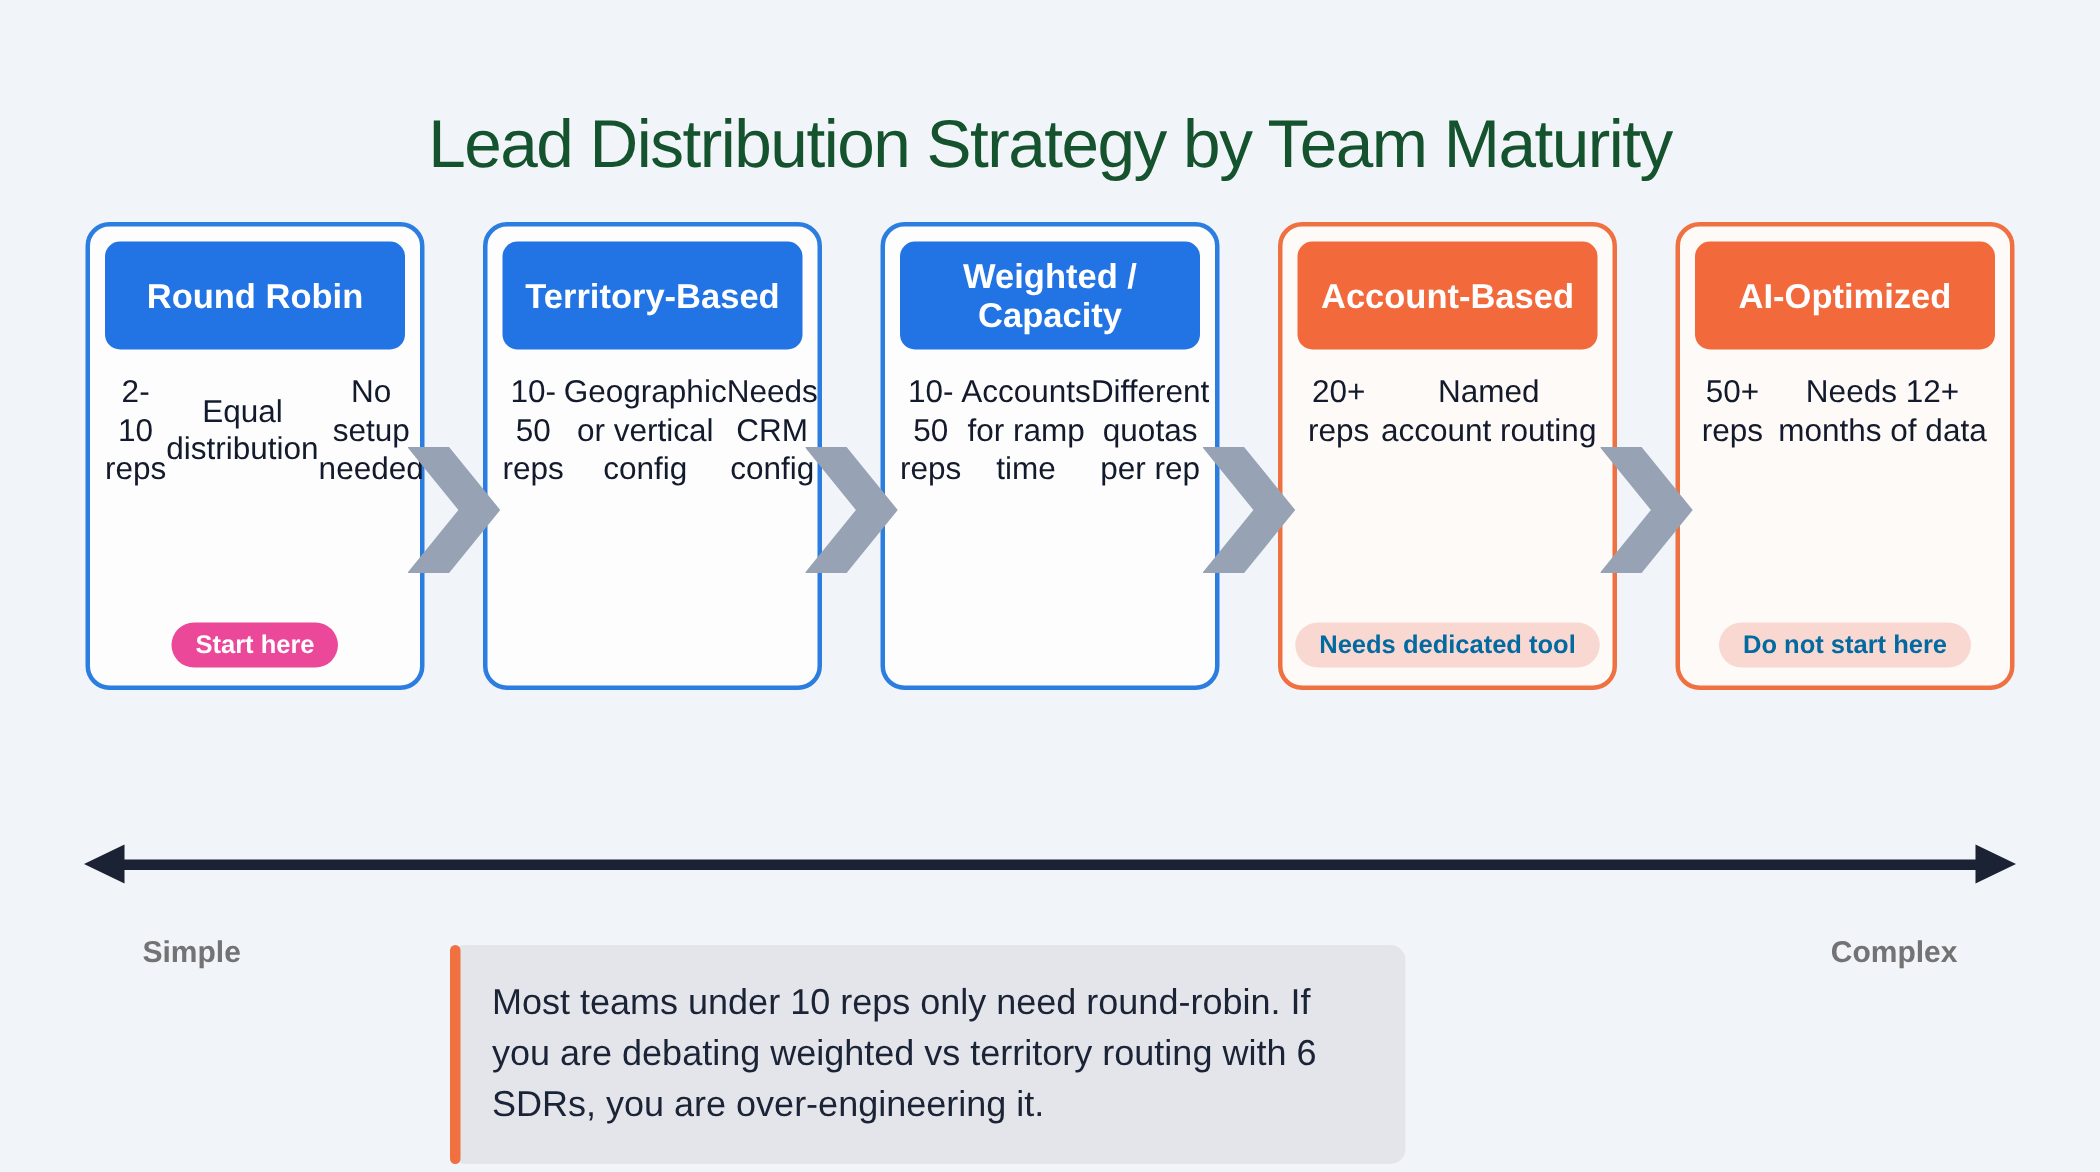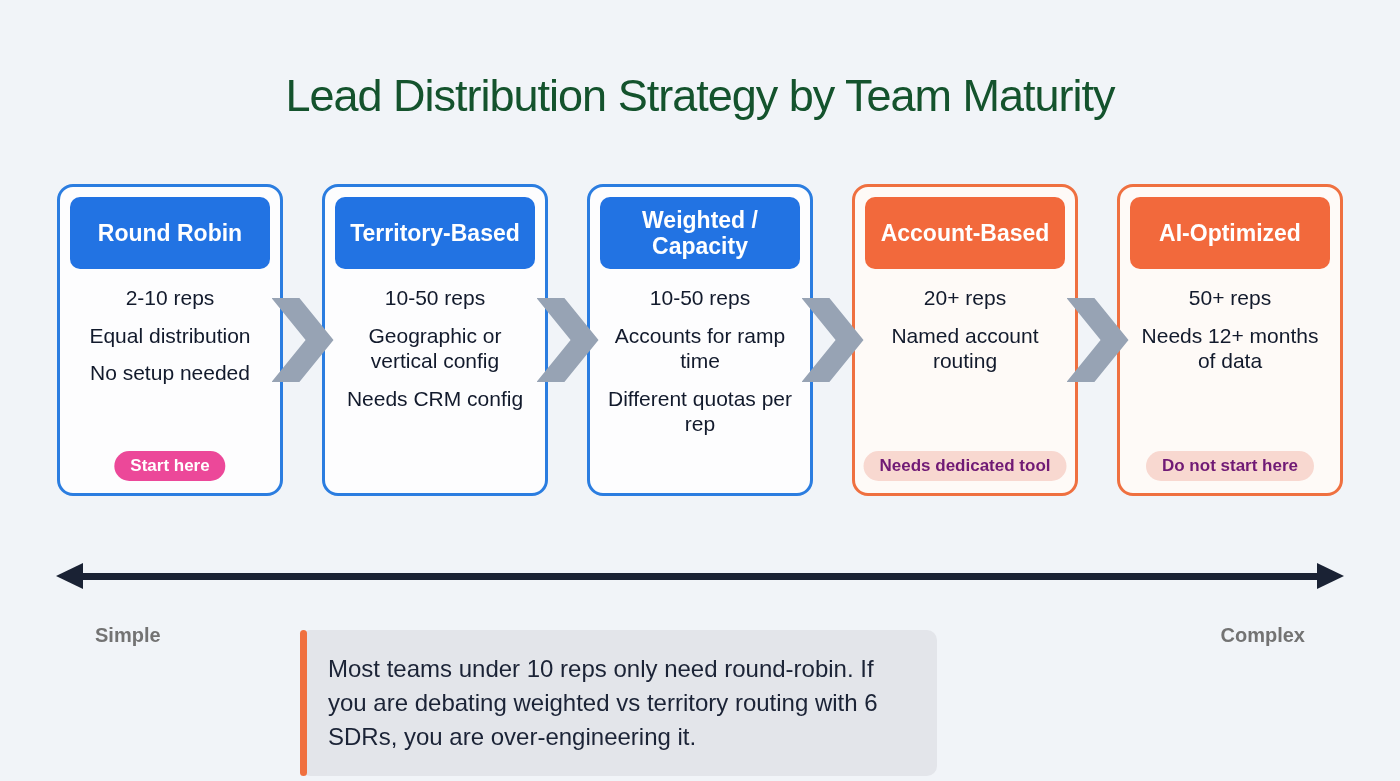--- a/index.html
+++ b/index.html
@@ -26,21 +26,21 @@
     letter-spacing: -1px;
     color: #14532d;
   }
   .cards-row {
     position: absolute;
     top: 220px;
     left: 57px;
     width: 1286px;
     height: 240px;
     display: flex;
-    align-items: center;
+    align-items: flex-end;
   }
   .card {
     flex: 0 0 226px;
     width: 226px;
     height: 312px;
     background: #fdfdfe;
     border: 3px solid #2b7de0;
     border-radius: 16px;
     padding: 10px;
     position: relative;
@@ -58,21 +58,21 @@
     color: #ffffff;
     font-size: 23px;
     font-weight: 700;
     line-height: 1.15;
     padding: 0 8px;
   }
   .card.orange .card-header { background: #f2693c; }
   .card-body {
     margin-top: 16px;
     display: flex;
-    flex-direction: column;
+    flex-direction: row;
     align-items: center;
   }
   .card-feature {
     font-size: 21px;
     color: #121a2c;
     text-align: center;
     line-height: 1.22;
     margin-bottom: 12px;
     max-width: 198px;
   }
@@ -81,21 +81,21 @@
     bottom: 12px;
     left: 50%;
     transform: translateX(-50%);
     white-space: nowrap;
     border-radius: 999px;
     font-size: 17px;
     font-weight: 700;
     padding: 5px 16px;
   }
   .card-badge.green { background: #ec4899; color: #ffffff; }
-  .card-badge.pink { background: #f8d8d0; color: #701a75; }
+  .card-badge.pink { background: #f8d8d0; color: #0369a1; }
   .chevron {
     flex: 0 0 62px;
     width: 62px;
     height: 84px;
     align-self: center;
     margin: 0 -11.5px;
     z-index: 2;
     background: #97a3b4;
     clip-path: polygon(0% 0%, 45% 0%, 100% 50%, 45% 100%, 0% 100%, 55% 50%);
   }

